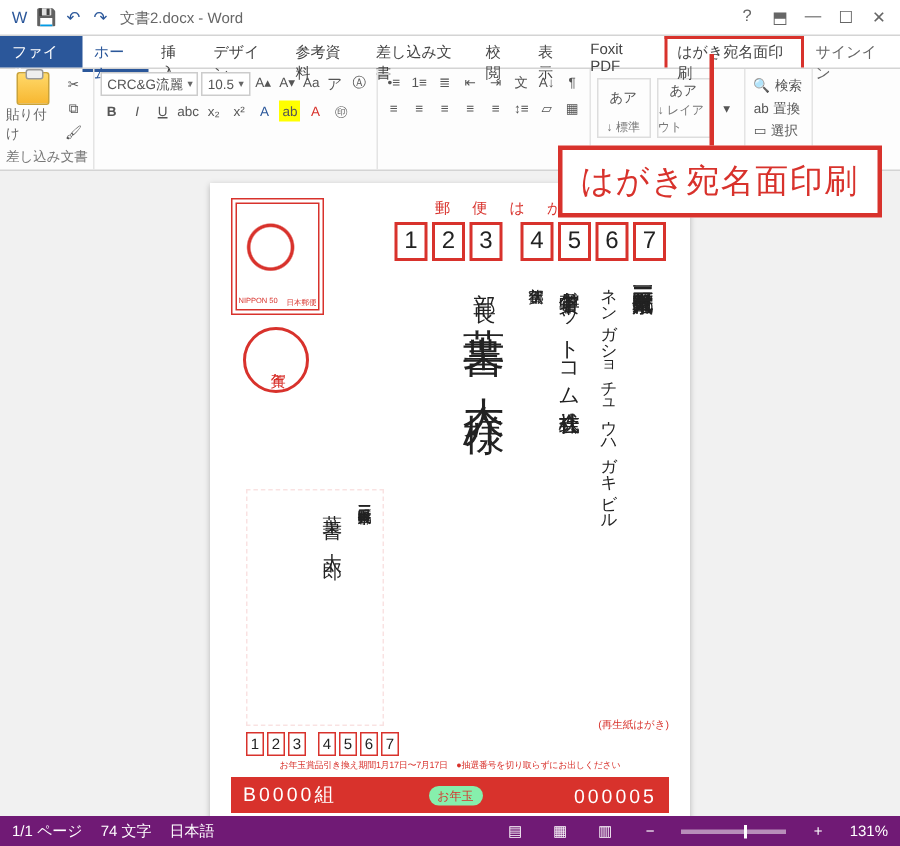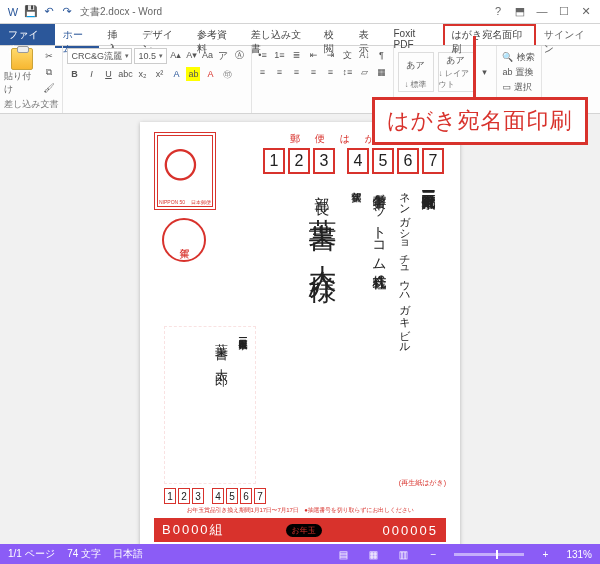--- a/index.html
+++ b/index.html
@@ -56,26 +56,26 @@
   .name .title-sm { font-size: 15px; }
   .sender-box { position: absolute; top: 204px; left: 24px; width: 92px; height: 158px; border: 1px dashed #d8322c22; display: flex; flex-direction: row-reverse; gap: 6px; padding: 6px; }
   .sender-box .vcol { font-size: 9px; }
   .sender-box .sname { font-size: 13px; letter-spacing: 4px; }
   .sender-zip { position: absolute; top: 366px; left: 24px; display: flex; gap: 2px; }
   .sender-zip .zb { width: 12px; height: 16px; border: 1.5px solid #d8322c; font-size: 10px; display: flex; align-items: center; justify-content: center; color: #222; font-family: sans-serif; }
   .sender-zip .gap { width: 4px; }
   .note-r { position: absolute; top: 356px; right: 14px; font-size: 7px; color: #d8322c; }
   .fineprint { position: absolute; top: 384px; left: 14px; right: 14px; font-size: 6px; color: #d8322c; text-align: center; letter-spacing: -0.2px; }
   .lottery { position: absolute; top: 396px; left: 14px; right: 14px; height: 24px; background: #d8322c; display: flex; align-items: center; justify-content: space-between; color: #fff; font-size: 13px; font-family: sans-serif; padding: 0 8px; letter-spacing: 2px; }
-  .lottery .mid { font-size: 8px; background: #000000; color: #d8322c; border-radius: 8px; padding: 1px 6px; letter-spacing: 0; }
+  .lottery .mid { font-size: 8px; background: #86efac; color: #d8322c; border-radius: 8px; padding: 1px 6px; letter-spacing: 0; }
 
   .callout-connector { position: absolute; top: 36px; left: 468px; width: 8px; height: 64px; border-right: 3px solid #d8322c; }
   .callout { position: absolute; top: 97px; left: 372px; border: 3px solid #d8322c; background: #fff; color: #d8322c; font-size: 22px; padding: 6px 12px; letter-spacing: 1px; z-index: 50; }
 
-  .statusbar { position: absolute; left: 0; right: 0; bottom: 0; height: 20px; background: #8b5cf6; color: #fff; font-size: 10px; display: flex; align-items: center; padding: 0 8px; gap: 12px; }
+  .statusbar { position: absolute; left: 0; right: 0; bottom: 0; height: 20px; background: #701a75; color: #fff; font-size: 10px; display: flex; align-items: center; padding: 0 8px; gap: 12px; }
   .statusbar .spacer { flex: 1; }
   .statusbar .viewbtn { width: 18px; height: 14px; display: flex; align-items: center; justify-content: center; color: #fff; font-size: 10px; }
   .statusbar .zoom-track { width: 70px; height: 3px; background: rgba(255,255,255,.5); position: relative; }
   .statusbar .zoom-track::after { content: ""; position: absolute; top: -3px; left: 60%; width: 2px; height: 9px; background: #fff; }
 </style>
 </head>
 <body>
 
 <div class="titlebar">
   <div class="qat">

